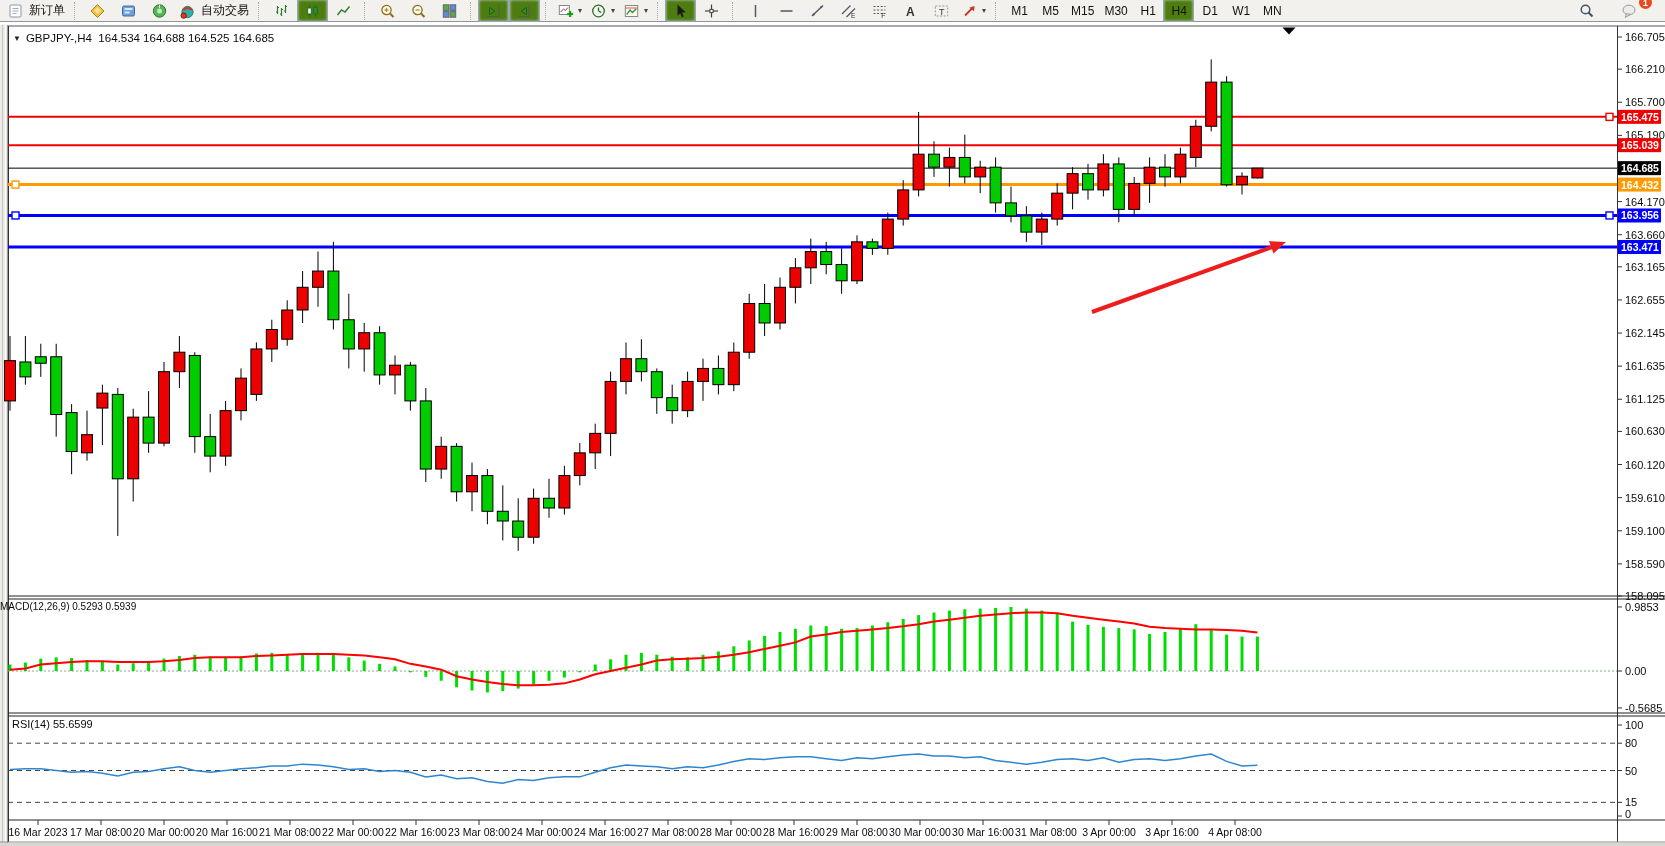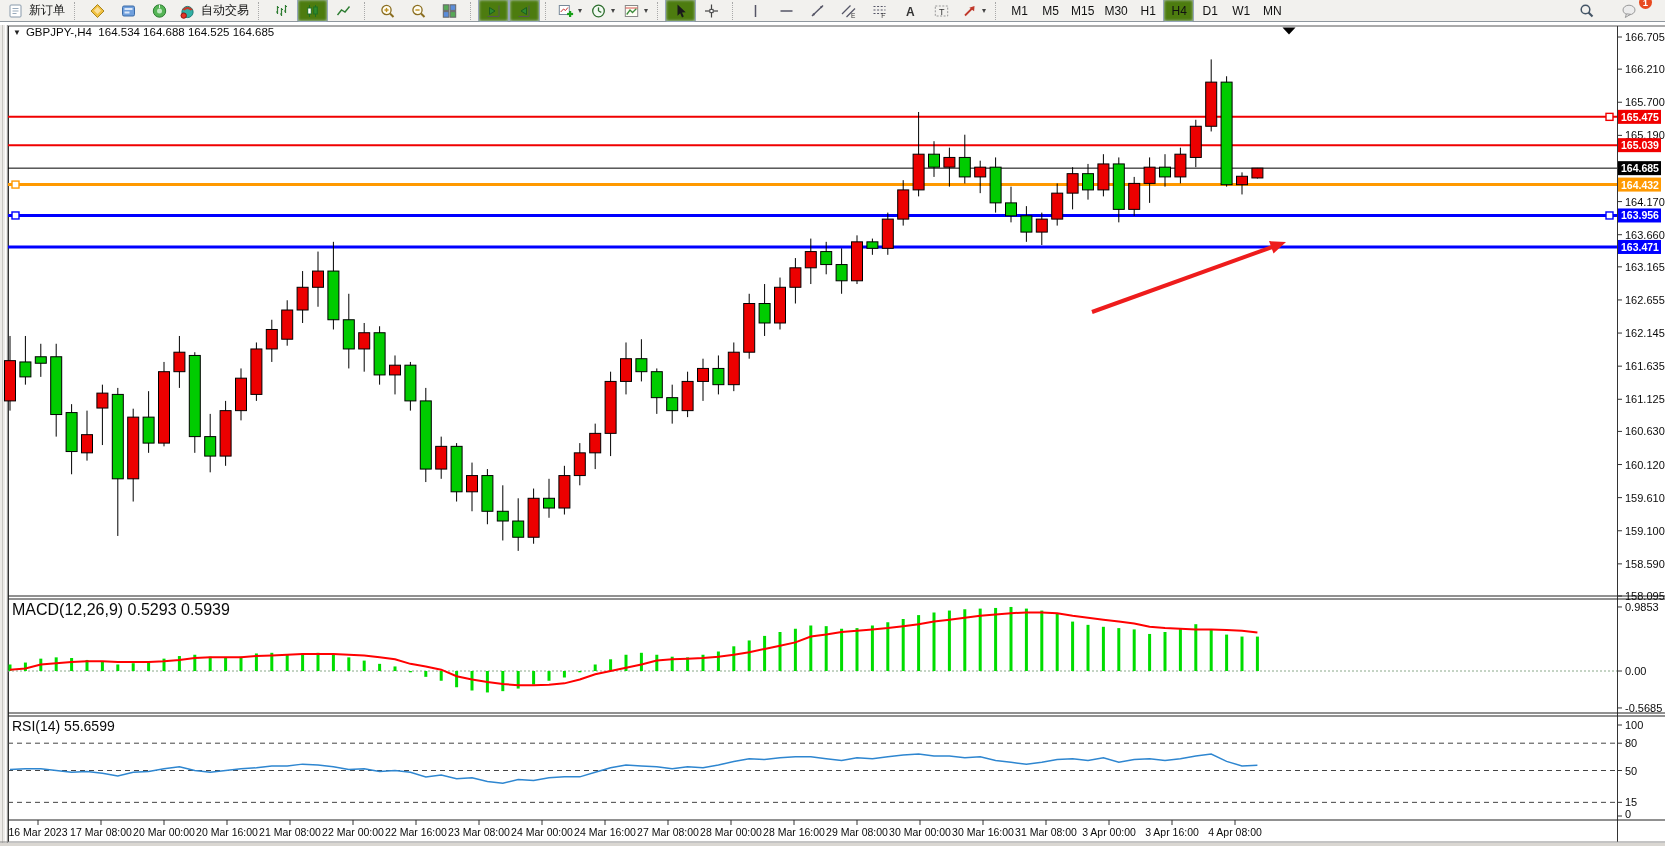--- a/index.html
+++ b/index.html
@@ -18,24 +18,24 @@
   #tb-right{margin-left:auto;display:flex;align-items:center;gap:12px;padding-right:20px}
   .badge-wrap{position:relative;display:inline-flex}
   .badge{position:absolute;top:-4px;right:-8px;width:13px;height:13px;border-radius:50%;
          background:#e8491f;color:#fff;font-size:9.5px;font-weight:bold;line-height:13px;text-align:center}
   #gutter{position:absolute;left:0;top:25px;width:8px;height:821px;background:#edebe8;
           border-right:1px solid #9a9a9a;box-sizing:border-box;z-index:5}
   #gutter .groove{position:absolute;left:2px;top:0;width:2px;height:100%;border-left:1px solid #c8c6c2;border-right:1px solid #fff}
   #bottomstrip{position:absolute;left:0;top:843px;width:1665px;height:3px;background:#dad7d2;z-index:5}
   #chart-svg{position:absolute;left:0;top:25px;z-index:10}
   .overlay{position:absolute;z-index:20;font-size:11.5px;color:#0a0a0a}
-  #chart-title{left:13px;top:26px}
+  #chart-title{left:13px;top:32px}
   #chart-title .arr{font-size:8px;vertical-align:1px;margin-right:5px;color:#222}
-  #macd-label{left:12px;top:601px;font-size:16px}
-  #rsi-label{left:12px;top:718px;font-size:14px}
+  #macd-label{left:0;top:601px;font-size:10px}
+  #rsi-label{left:12px;top:718px;font-size:11px}
 </style>
 </head>
 <body>
 
 <div id="toolbar">
     <div class="tbtn">
       <svg width="17" height="16" viewBox="0 0 16 16">
         <rect x="2.5" y="2" width="11" height="12" rx="1" fill="#fefefe" stroke="#8899aa"></rect>
         <line x1="5" y1="5.5" x2="11" y2="5.5" stroke="#9ab"></line>
         <line x1="5" y1="8" x2="11" y2="8" stroke="#9ab"></line>

